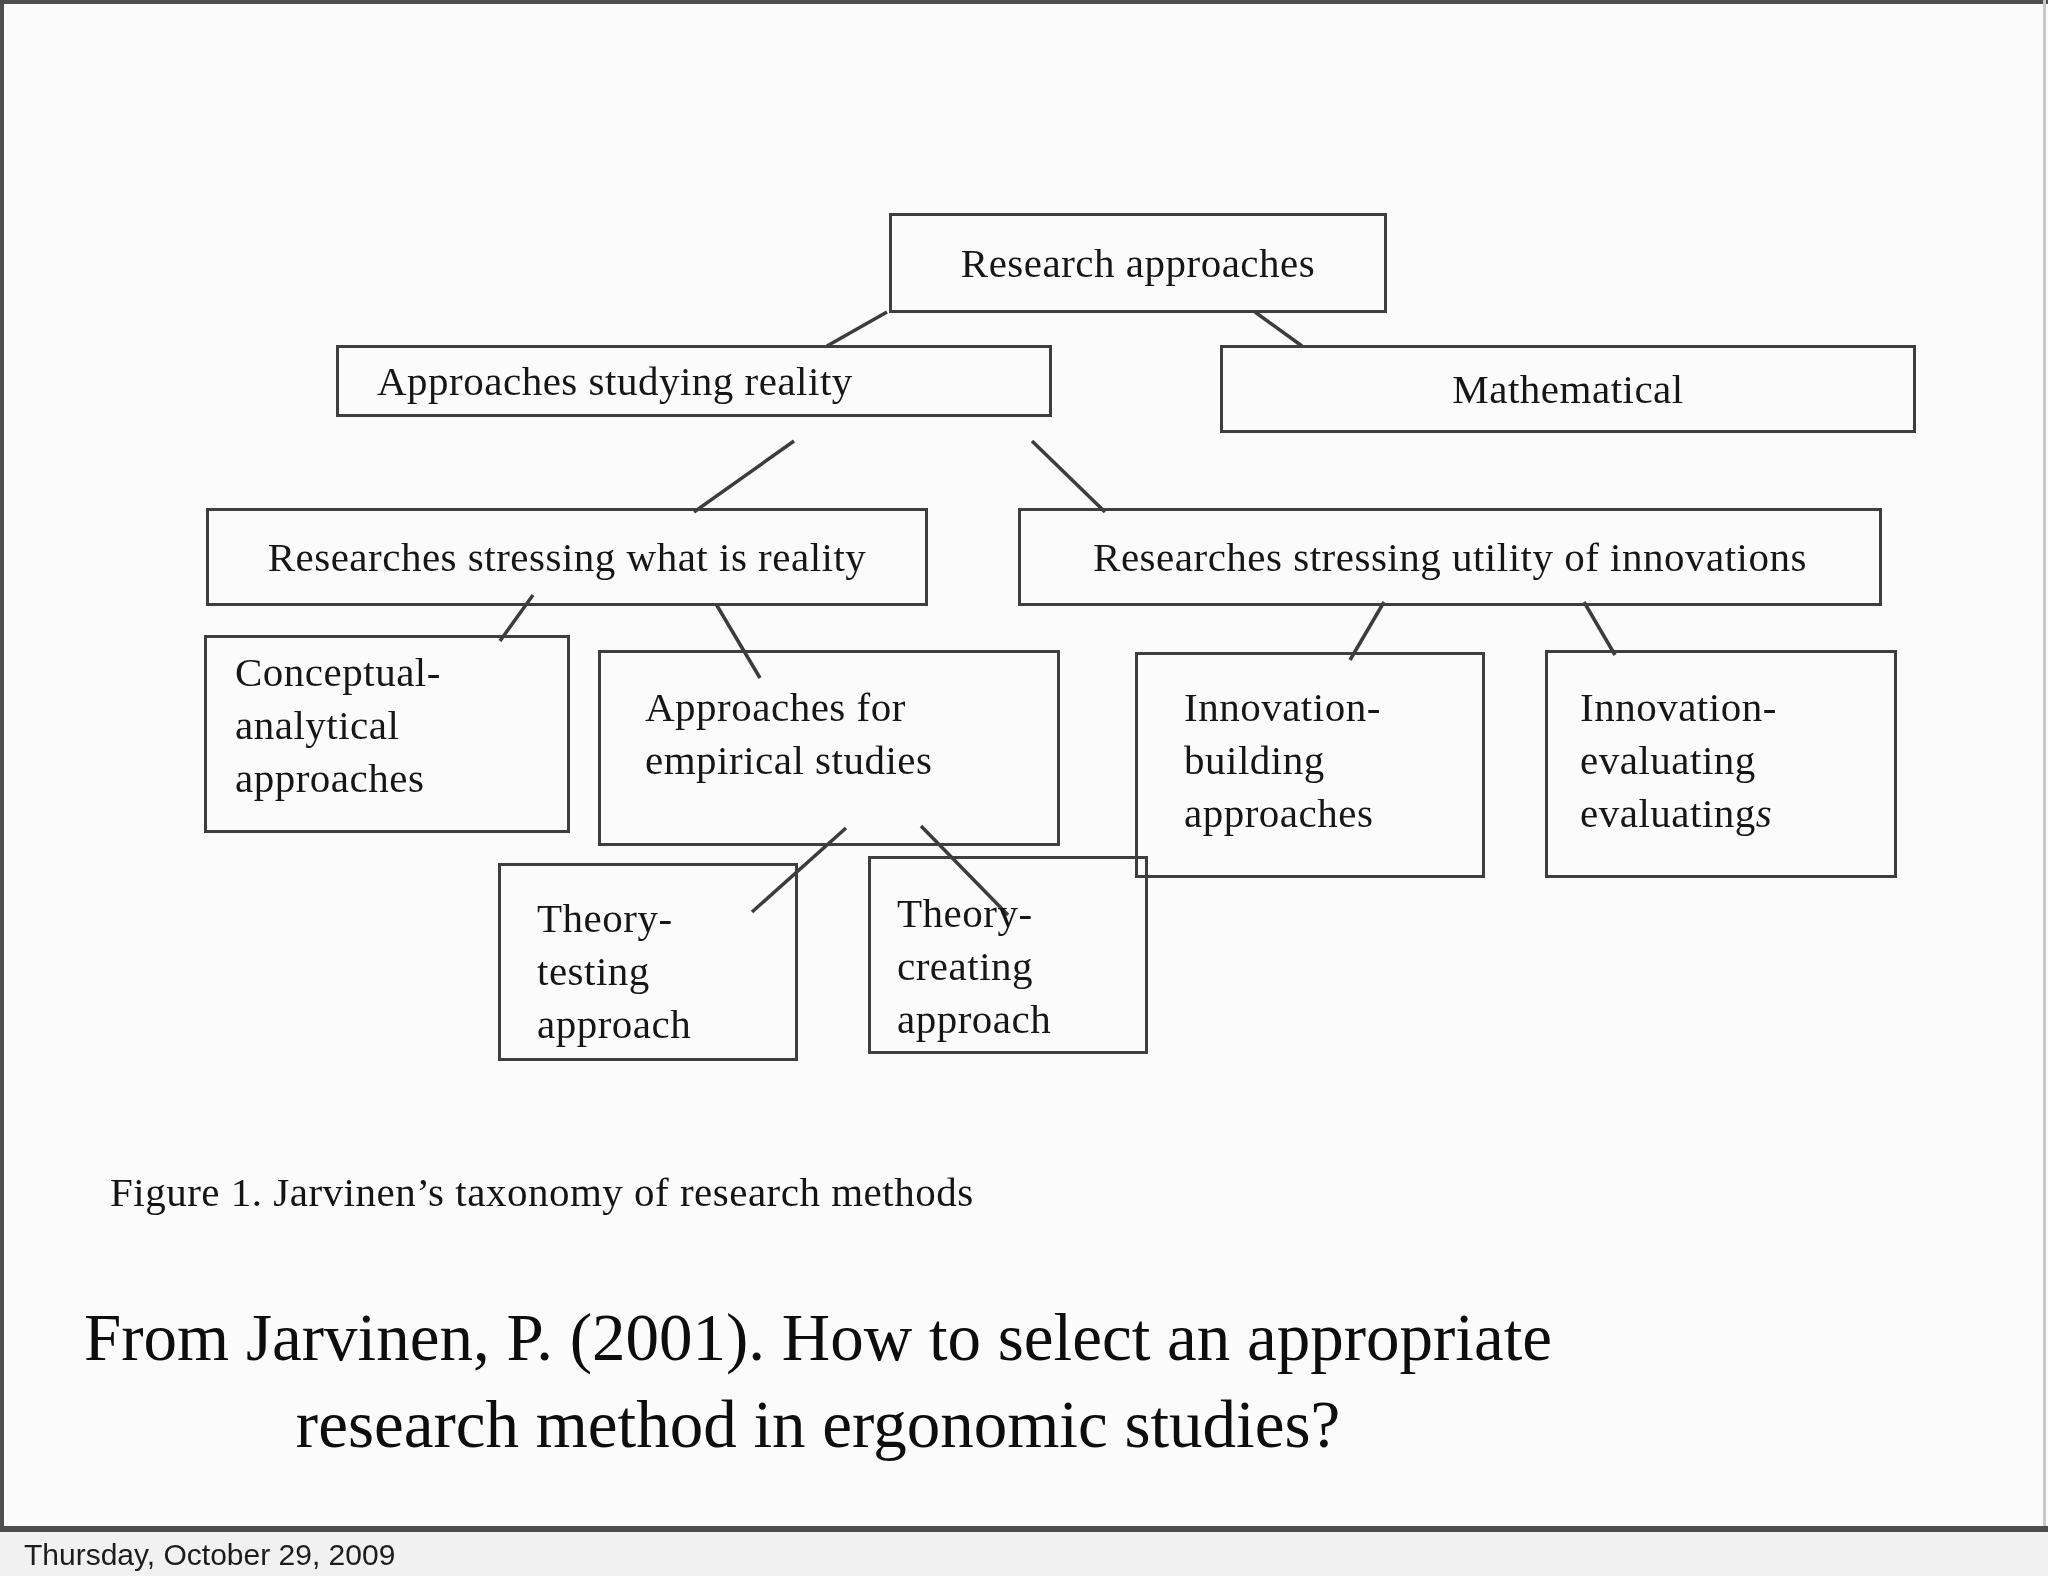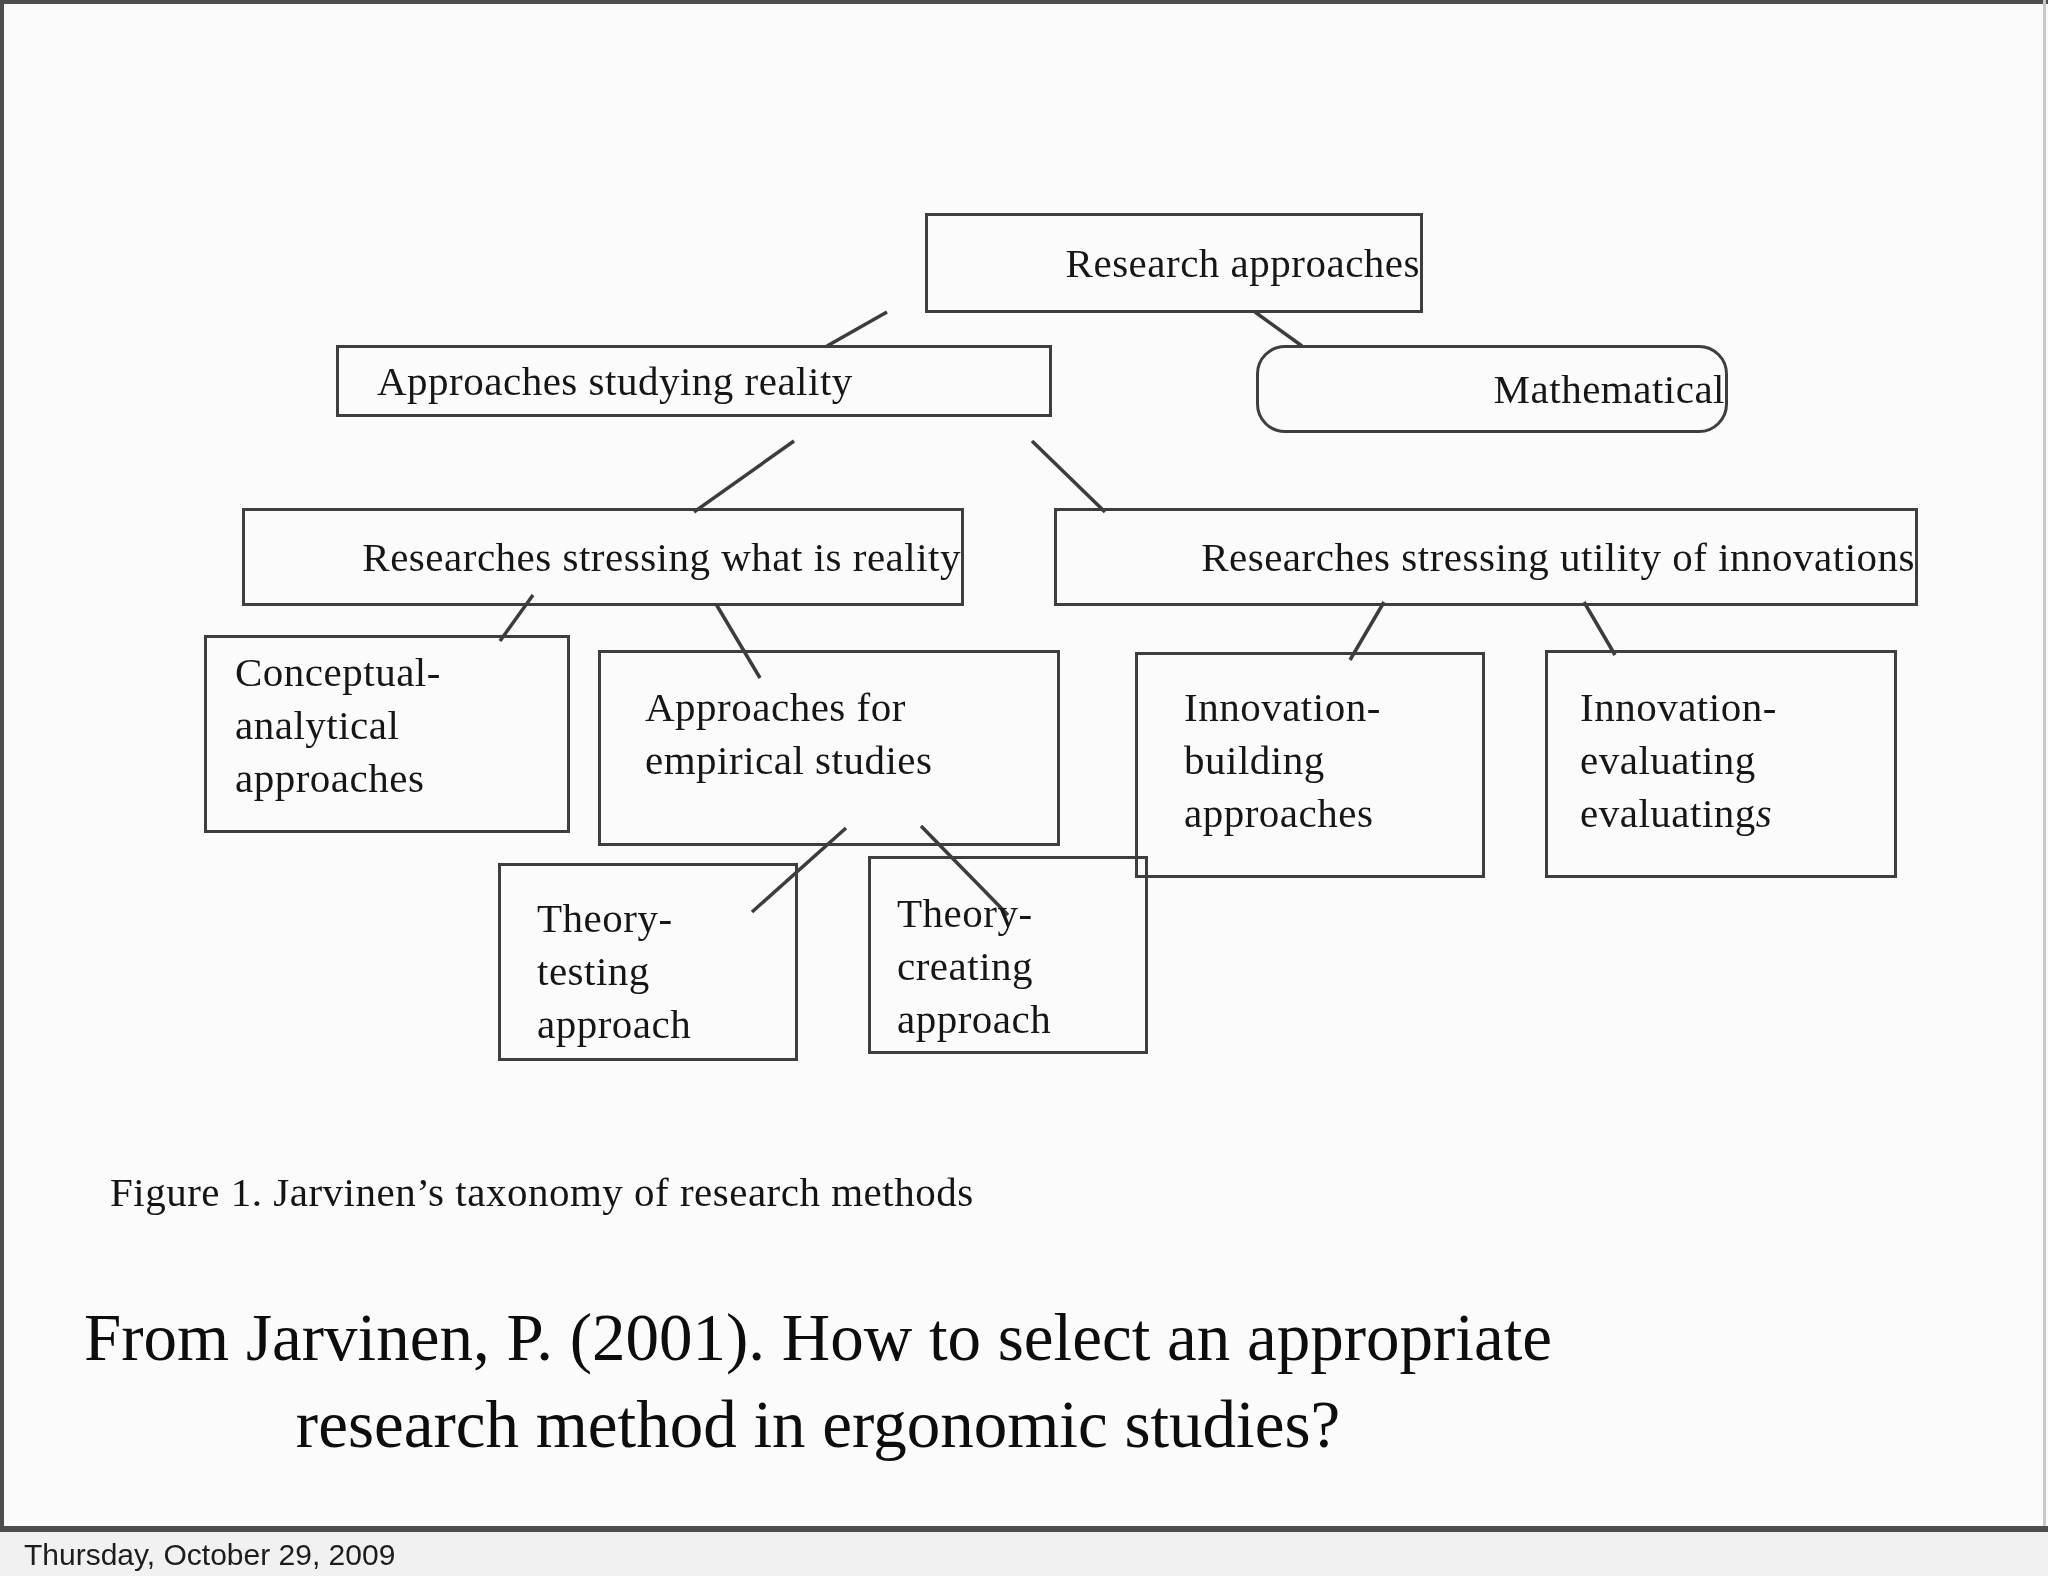--- a/index.html
+++ b/index.html
@@ -31,28 +31,28 @@
   .box {
     position: absolute;
     border: 3px solid #3e3e3e;
     background: transparent;
     box-sizing: border-box;
     color: #161616;
     font-size: 41px;
     line-height: 53px;
     letter-spacing: 0.5px;
   }
-  .box.center1 { display: flex; align-items: center; justify-content: flex-end; margin-left: 36px; }
+  .box.center1 { display: flex; align-items: center; justify-content: center; }
   .box.vcenter { display: flex; align-items: center; }
   .bl { white-space: nowrap; }
   .it { font-style: italic; }
 
   #b-research    { left: 889px;  top: 213px; width: 498px; height: 100px; }
   #b-studying    { left: 336px;  top: 345px; width: 716px; height: 72px;  padding-left: 38px; }
-  #b-math        { left: 1220px; top: 345px; width: 472px; height: 88px; border-radius: 29px;  }
+  #b-math        { left: 1220px; top: 345px; width: 696px; height: 88px;  }
   #b-what        { left: 206px;  top: 508px; width: 722px; height: 98px;  }
   #b-utility     { left: 1018px; top: 508px; width: 864px; height: 98px;  }
   #b-conceptual  { left: 204px;  top: 635px; width: 366px; height: 198px; padding: 8px 10px 0 28px; }
   #b-empirical   { left: 598px;  top: 650px; width: 462px; height: 196px; padding: 28px 10px 0 44px; }
   #b-inno-build  { left: 1135px; top: 652px; width: 350px; height: 226px; padding: 26px 10px 0 46px; }
   #b-inno-eval   { left: 1545px; top: 650px; width: 352px; height: 228px; padding: 28px 10px 0 32px; }
   #b-theory-test { left: 498px;  top: 863px; width: 300px; height: 198px; padding: 26px 10px 0 36px; }
   #b-theory-create { left: 868px; top: 856px; width: 280px; height: 198px; padding: 28px 10px 0 26px; }
 
   

